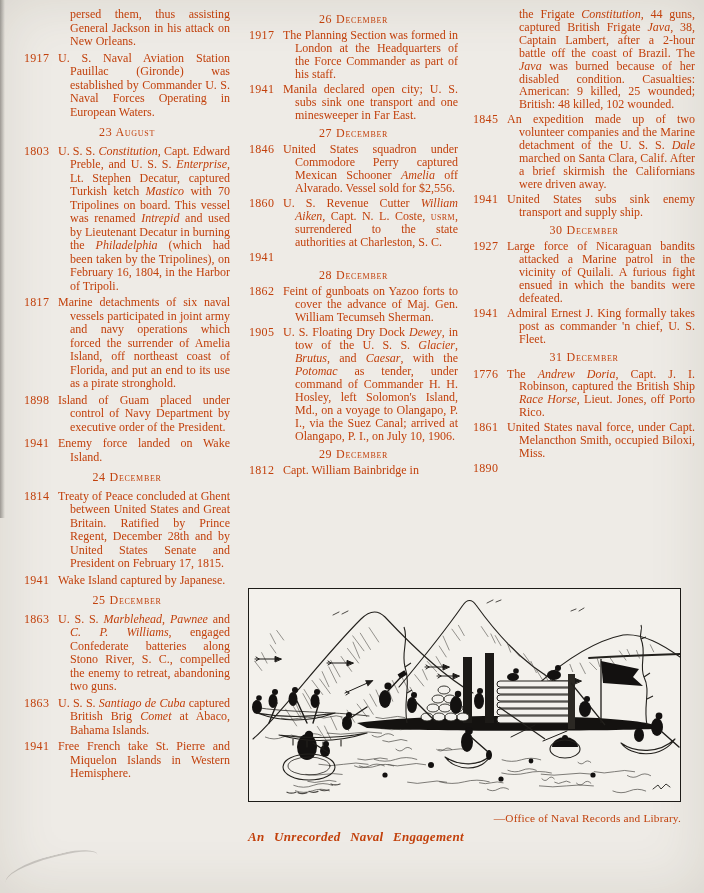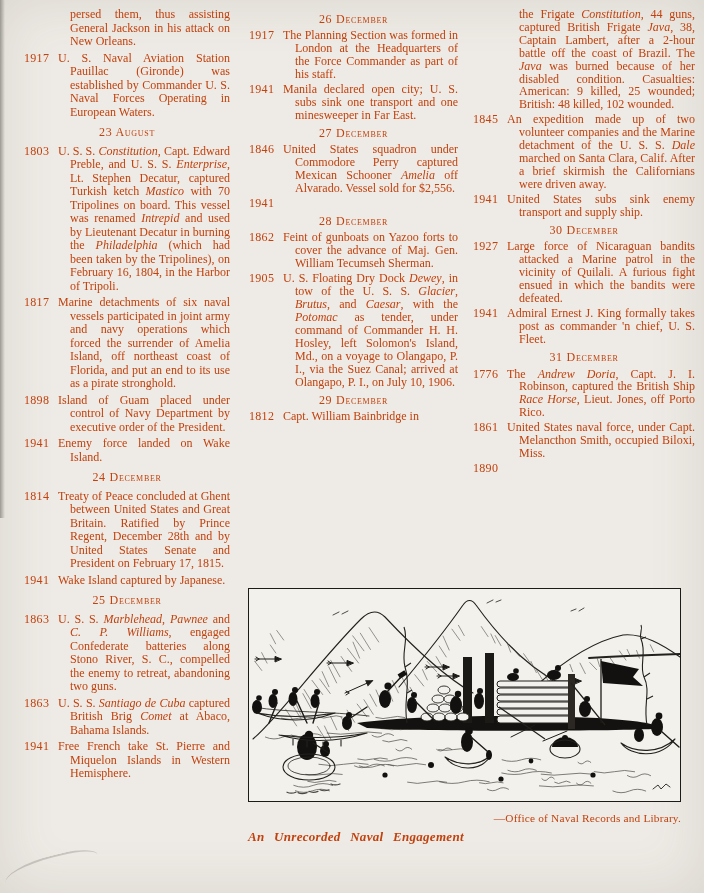--- a/index.html
+++ b/index.html
@@ -118,20 +118,24 @@
         <div class="etext">The Planning Section was formed in London at the Headquarters of the Force Commander as part of his staff.</div>
       </div>
       <div class="entry">
         <span class="year">1941</span>
         <div class="etext">Manila declared open city; U. S. subs sink one transport and one minesweeper in Far East.</div>
       </div>
       <div class="heading">27 December</div>
       <div class="entry">
         <span class="year">1846</span>
         <div class="etext">United States squadron under Commodore Perry captured Mexican Schooner <i>Amelia</i> off Alvarado.  Vessel sold for $2,556.</div>
+      </div>
+      <div class="entry">
+        <span class="year">1860</span>
+        <div class="etext">U. S. Revenue Cutter <i>William Aiken</i>, Capt. N. L. Coste, <span class="sc">usrm</span>, surrendered to the state authorities at Charleston, S. C.</div>
       </div>
       <div class="entry">
         <span class="year">1941</span>
       </div>
       <div class="heading">28 December</div>
       <div class="entry">
         <span class="year">1862</span>
         <div class="etext">Feint of gunboats on Yazoo forts to cover the advance of Maj. Gen. William Tecumseh Sherman.</div>
       </div>
       <div class="entry">

